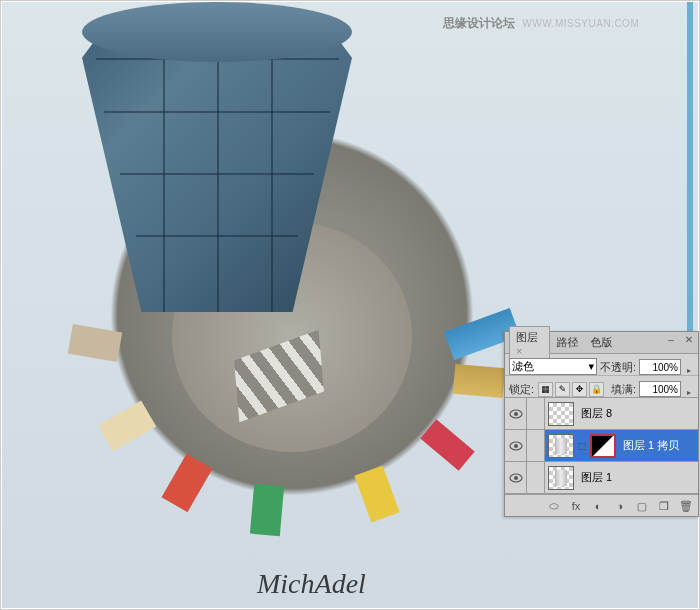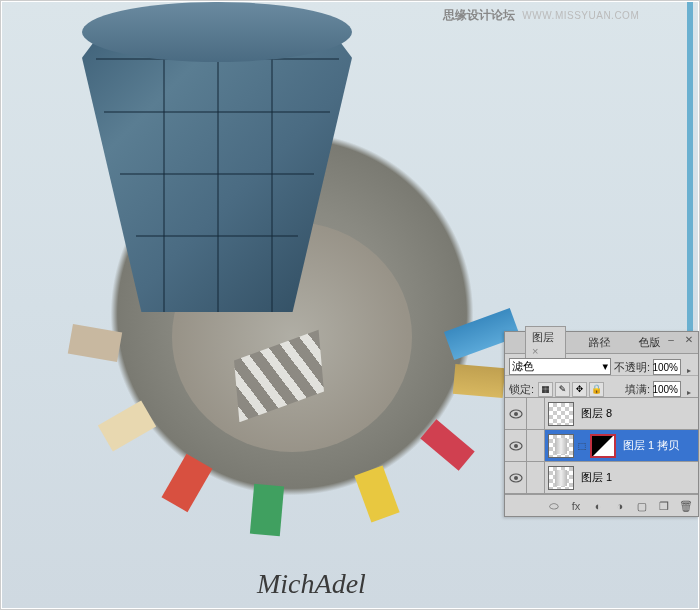--- a/index.html
+++ b/index.html
@@ -1,18 +1,18 @@
 <!DOCTYPE html>
 <html><head>
 <meta charset="utf-8">
 <style>
 * { box-sizing: border-box; margin: 0; padding: 0; }
 body { width: 700px; height: 610px; font-family: "Microsoft YaHei", sans-serif; overflow: hidden; position: relative; background: #fff; border: 1px solid #ccc; }
 
-.watermark { position: absolute; top: 6px; left: 442px; font-size: 12px; color: #999; z-index: 10; }
+.watermark { position: absolute; top: 14px; left: 442px; font-size: 12px; color: #999; z-index: 10; }
 .watermark .bold { font-weight: bold; color: #888; }
 .watermark .light { color: #bbb; letter-spacing: 0.5px; margin-left: 4px; font-size: 10px; }
 
 .canvas { position: absolute; top: 1px; left: 1px; right: 1px; bottom: 1px; background: linear-gradient(180deg, #dbe5ea 0%, #d4dfe6 50%, #cfd9e1 100%); overflow: hidden; }
 .ruler-edge { position: absolute; top: 0; right: 5px; width: 6px; height: 330px; background: #6ab0d0; }
 
 .planet { position: absolute; top: 105px; left: 50px; width: 480px; height: 460px; border-radius: 50%; background: radial-gradient(circle at 50% 45%, #9a9a94 0%, #8a8a82 30%, #7a7a72 50%, transparent 52%); }
 .planet::before { content: ""; position: absolute; top: 25%; left: 25%; width: 50%; height: 50%; border-radius: 50%; background: radial-gradient(circle, #b0aea5 0%, #989388 70%); }
 
 .tower { position: absolute; top: 0; left: 80px; width: 270px; height: 310px; }
@@ -38,31 +38,31 @@
 .b7 { bottom: 20%; left: 5%; transform: rotate(240deg); background: #e8d8b0; }
 .b8 { top: 45%; left: -3%; transform: rotate(280deg); background: #c8b8a0; }
 
 .crosswalk { position: absolute; top: 52%; left: 38%; width: 90px; height: 60px; background: repeating-linear-gradient(60deg, #e8e8e4 0 8px, #8a8780 8px 18px); transform: rotate(-20deg) skewX(-15deg); opacity: 0.9; }
 
 .signature { position: absolute; bottom: 8px; left: 255px; font-family: "Brush Script MT", cursive; font-size: 28px; color: #3a3a3a; font-style: italic; }
 
 
 .layers-panel { position: absolute; top: 330px; right: 0; width: 195px; background: #d4d4d4; border: 1px solid #8a8a8a; font-size: 11px; z-index: 100; box-shadow: -1px 1px 3px rgba(0,0,0,0.2); }
 .panel-tabs { display: flex; align-items: center; background: #c8c8c8; height: 22px; border-bottom: 1px solid #9a9a9a; padding-left: 4px; }
-.tab { padding: 3px 6px 4px; cursor: default; color: #333; font-size: 11px; margin-left: 16px; }
+.tab { padding: 3px 6px 4px; cursor: default; color: #333; font-size: 11px; }
 .tab.active { background: #d4d4d4; border: 1px solid #9a9a9a; border-bottom: none; margin-bottom: -1px; }
 .tab-sep { color: #888; margin: 0 -2px; }
 .panel-controls { position: absolute; top: 2px; right: 2px; display: flex; gap: 4px; }
 .ctrl-btn { width: 14px; height: 14px; font-size: 10px; line-height: 11px; text-align: center; color: #555; cursor: default; }
 
 .panel-row { display: flex; align-items: flex-end; height: 22px; padding: 0 4px; gap: 3px; background: #d4d4d4; }
 .panel-row.top { border-bottom: 1px solid #b0b0b0; }
 .blend-select { flex: 1; height: 17px; border: 1px solid #888; background: #fff; font-size: 11px; padding: 0 2px; display: flex; align-items: center; justify-content: space-between; }
 .label-sm { font-size: 11px; color: #333; }
-.pct-field { width: 28px; height: 16px; border: 1px solid #888; background: #fff; font-size: 10px; text-align: right; padding-right: 2px; display: inline-flex; align-items: center; justify-content: flex-end; }
+.pct-field { width: 42px; height: 16px; border: 1px solid #888; background: #fff; font-size: 10px; text-align: right; padding-right: 2px; display: inline-flex; align-items: center; justify-content: flex-end; }
 .pct-arrow { width: 10px; font-size: 8px; color: #555; text-align: center; }
 
 .lock-row { border-bottom: 1px solid #9a9a9a; }
 .lock-icons { display: flex; gap: 2px; margin-left: 1px; }
 .lock-ic { width: 15px; height: 15px; border: 1px solid #aaa; background: #e0e0e0; font-size: 9px; line-height: 13px; text-align: center; }
 
 .layer-list { background: #b8b8b8; max-height: 160px; overflow: hidden; }
 .layer-item { display: flex; align-items: center; height: 32px; border-bottom: 1px solid #9a9a9a; background: #d4d4d4; }
 .layer-item.selected { background: #3874d0; color: #fff; }
 .vis-col { width: 22px; height: 100%; border-right: 1px solid #9a9a9a; display: flex; align-items: center; justify-content: center; background: #d4d4d4; }

